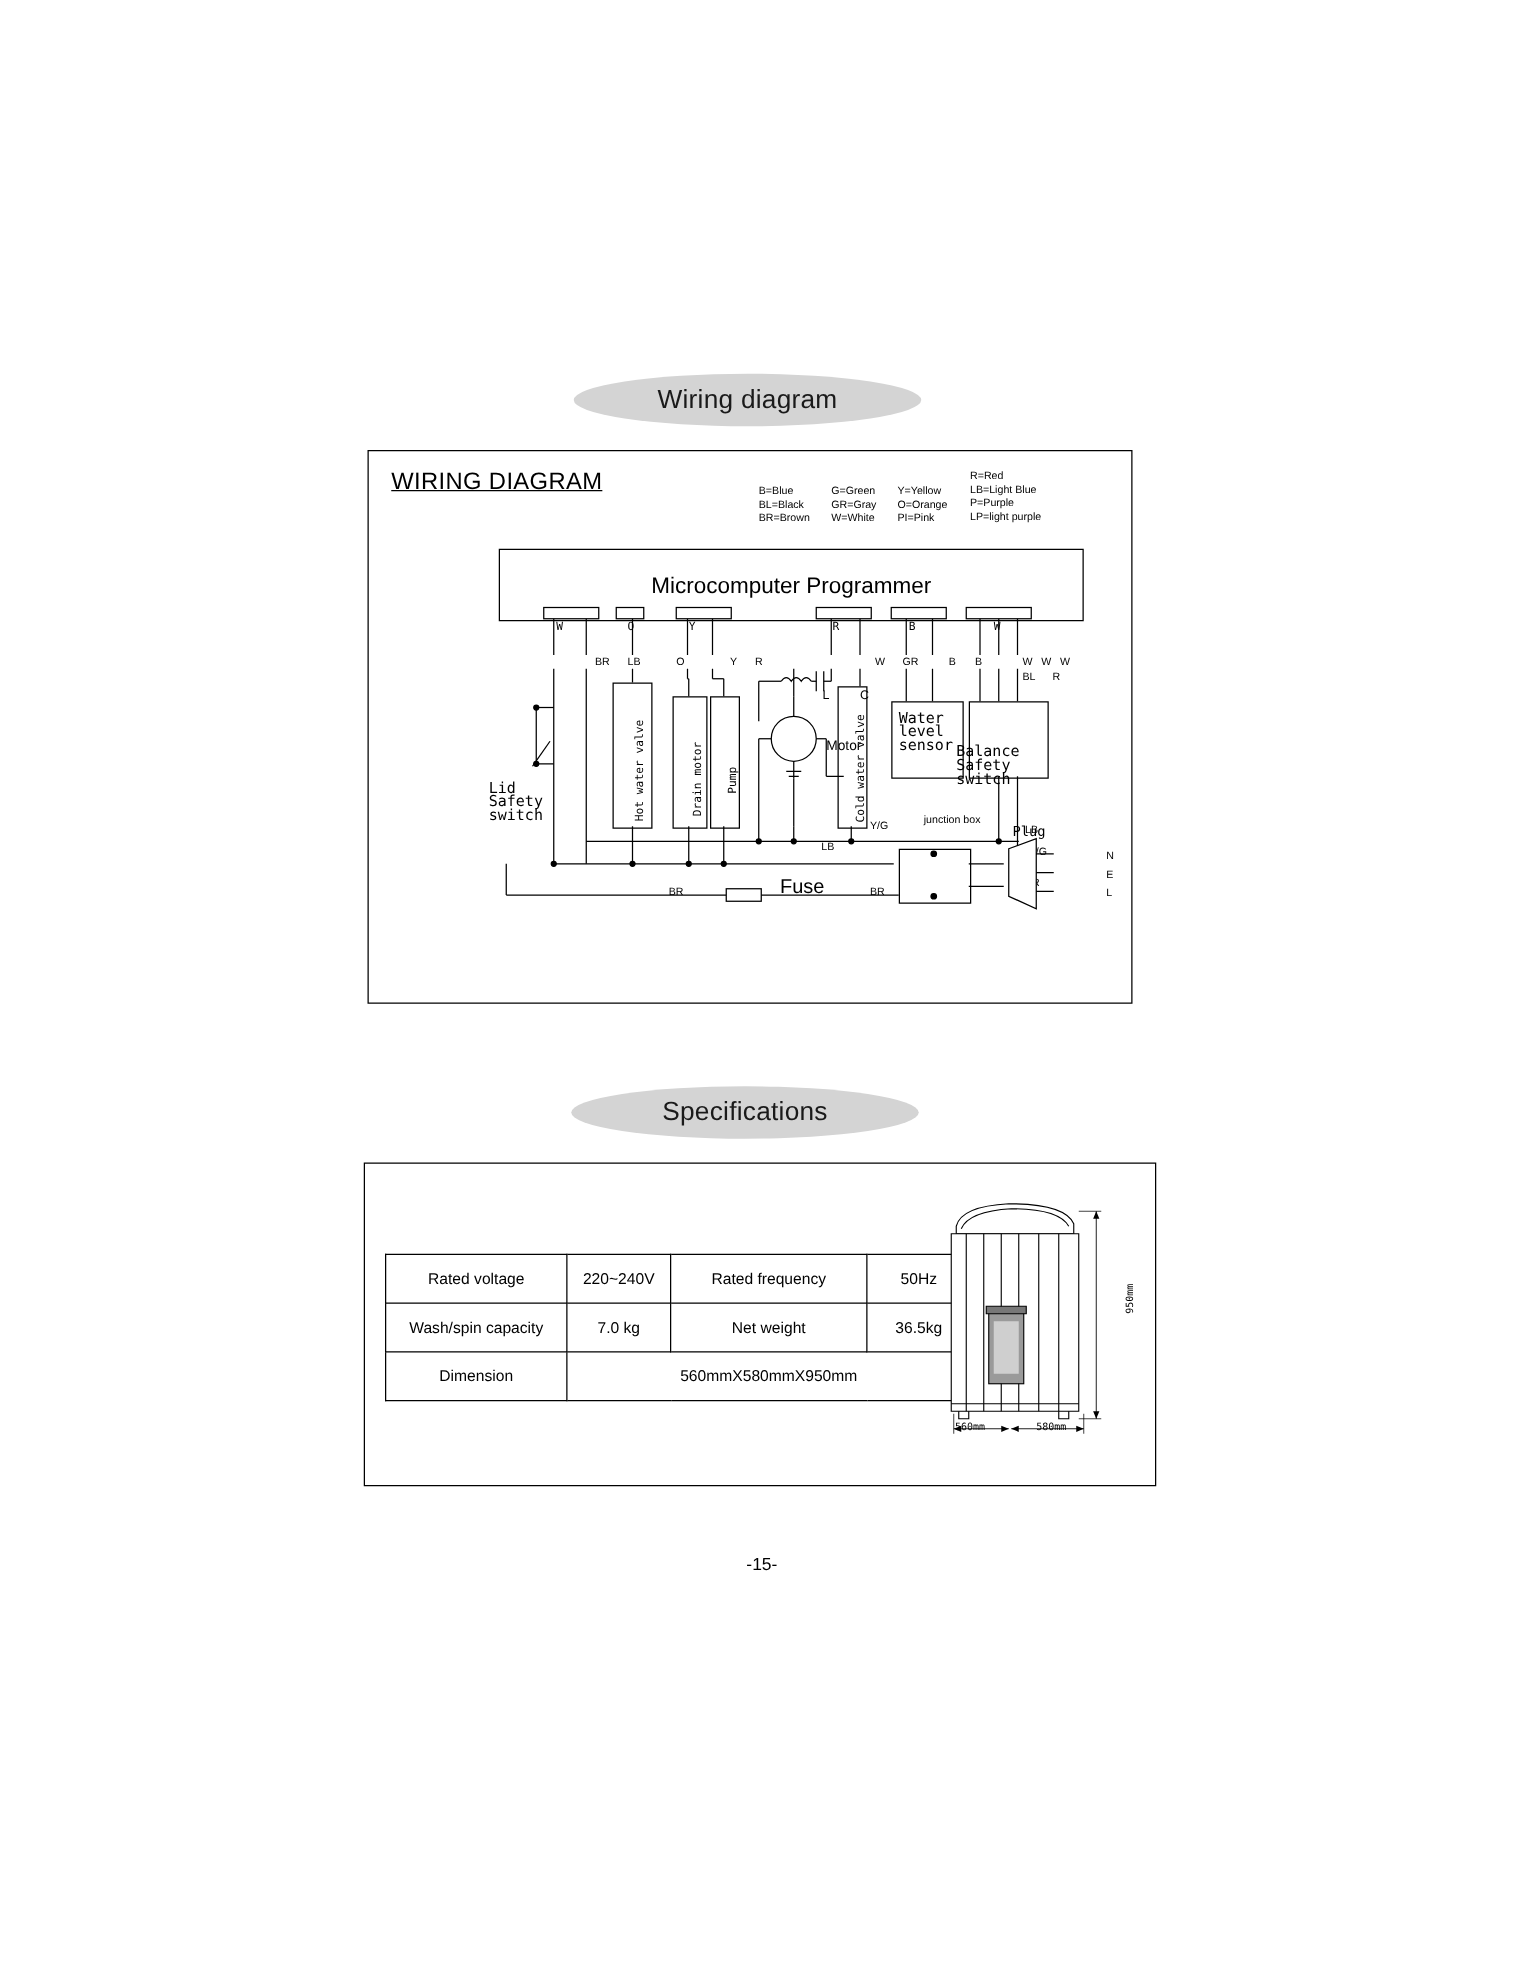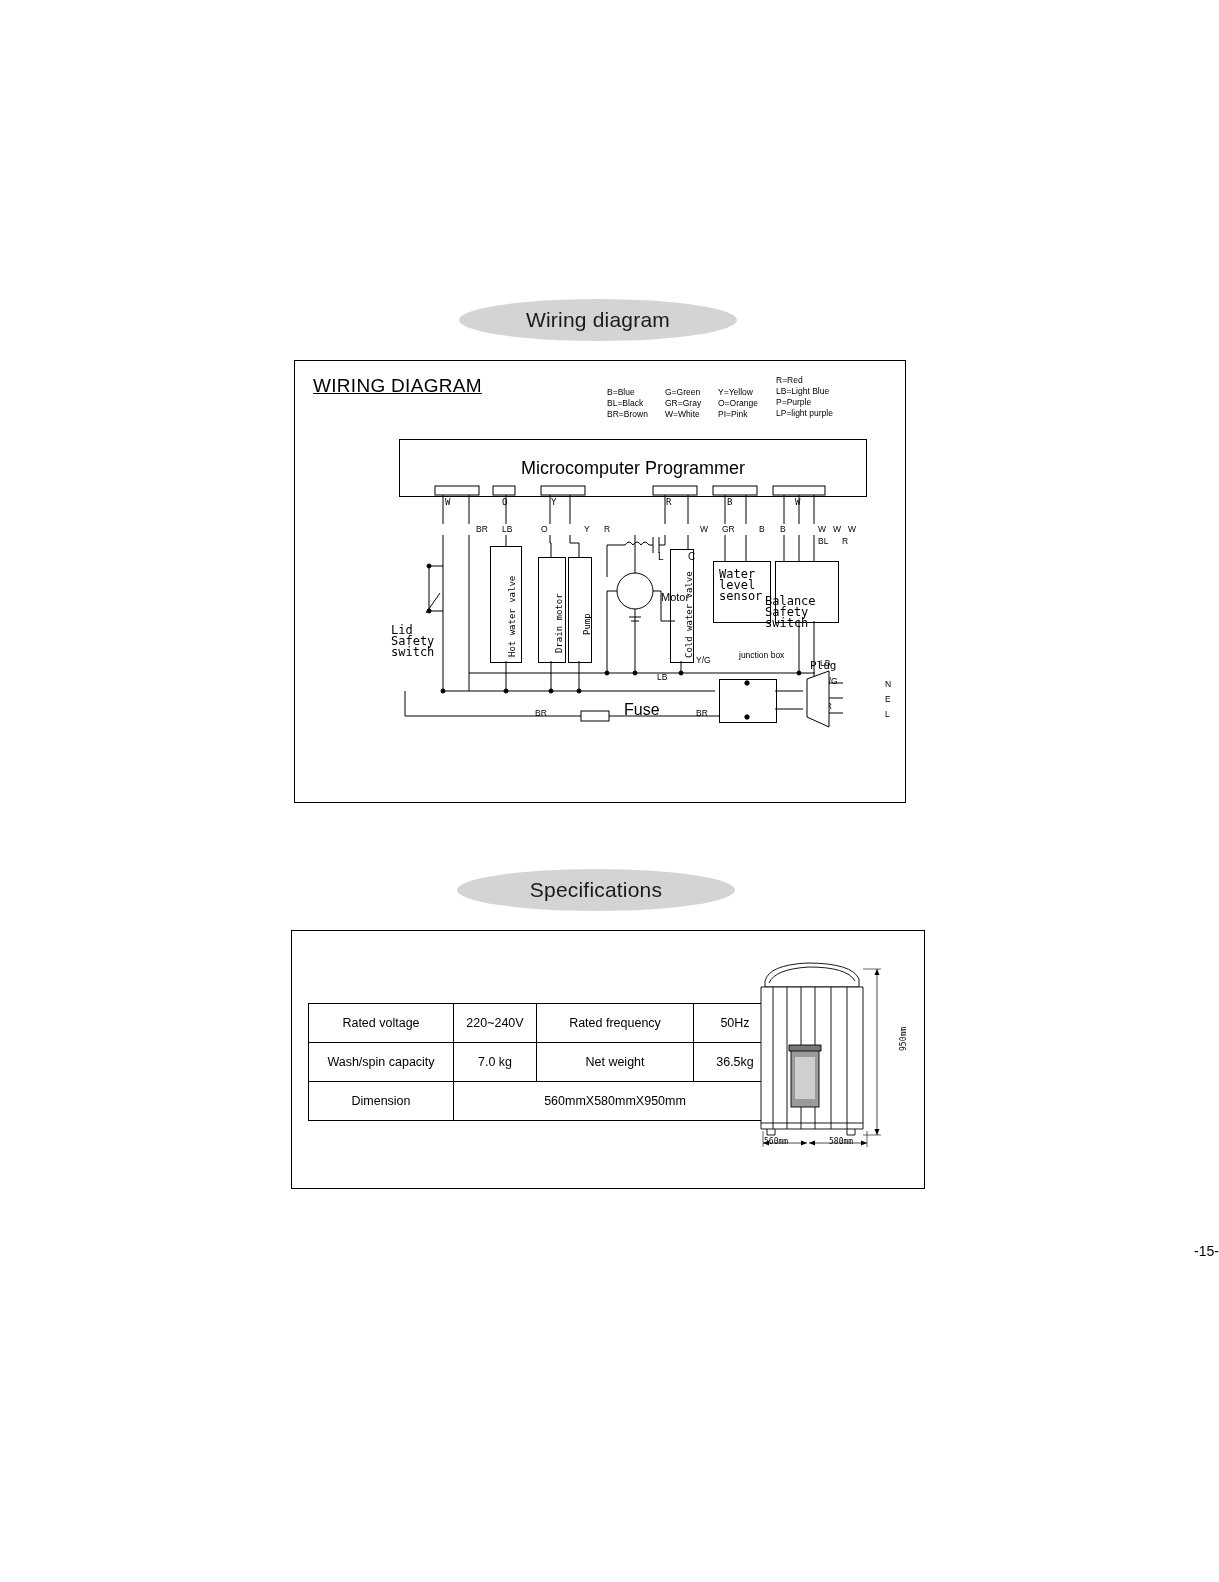--- a/index.html
+++ b/index.html
@@ -158,21 +158,21 @@
     transform-origin: 0 0;
     transform: rotate(-90deg);
   }
   #dim-w1 { left: 472px; top: 206px; text-align: center; }
   #dim-w2 { left: 537px; top: 206px; }
 
   #page-number {
     position: absolute;
     left: 0; top: 1243px;
     width: 1219px;
-    text-align: right;
+    text-align: center;
     font-size: 14px;
   }
 </style>
 </head>
 <body>
 
 <div class="page">
 
   <div class="banner" id="banner-wiring">
     <span>Wiring diagram</span>

